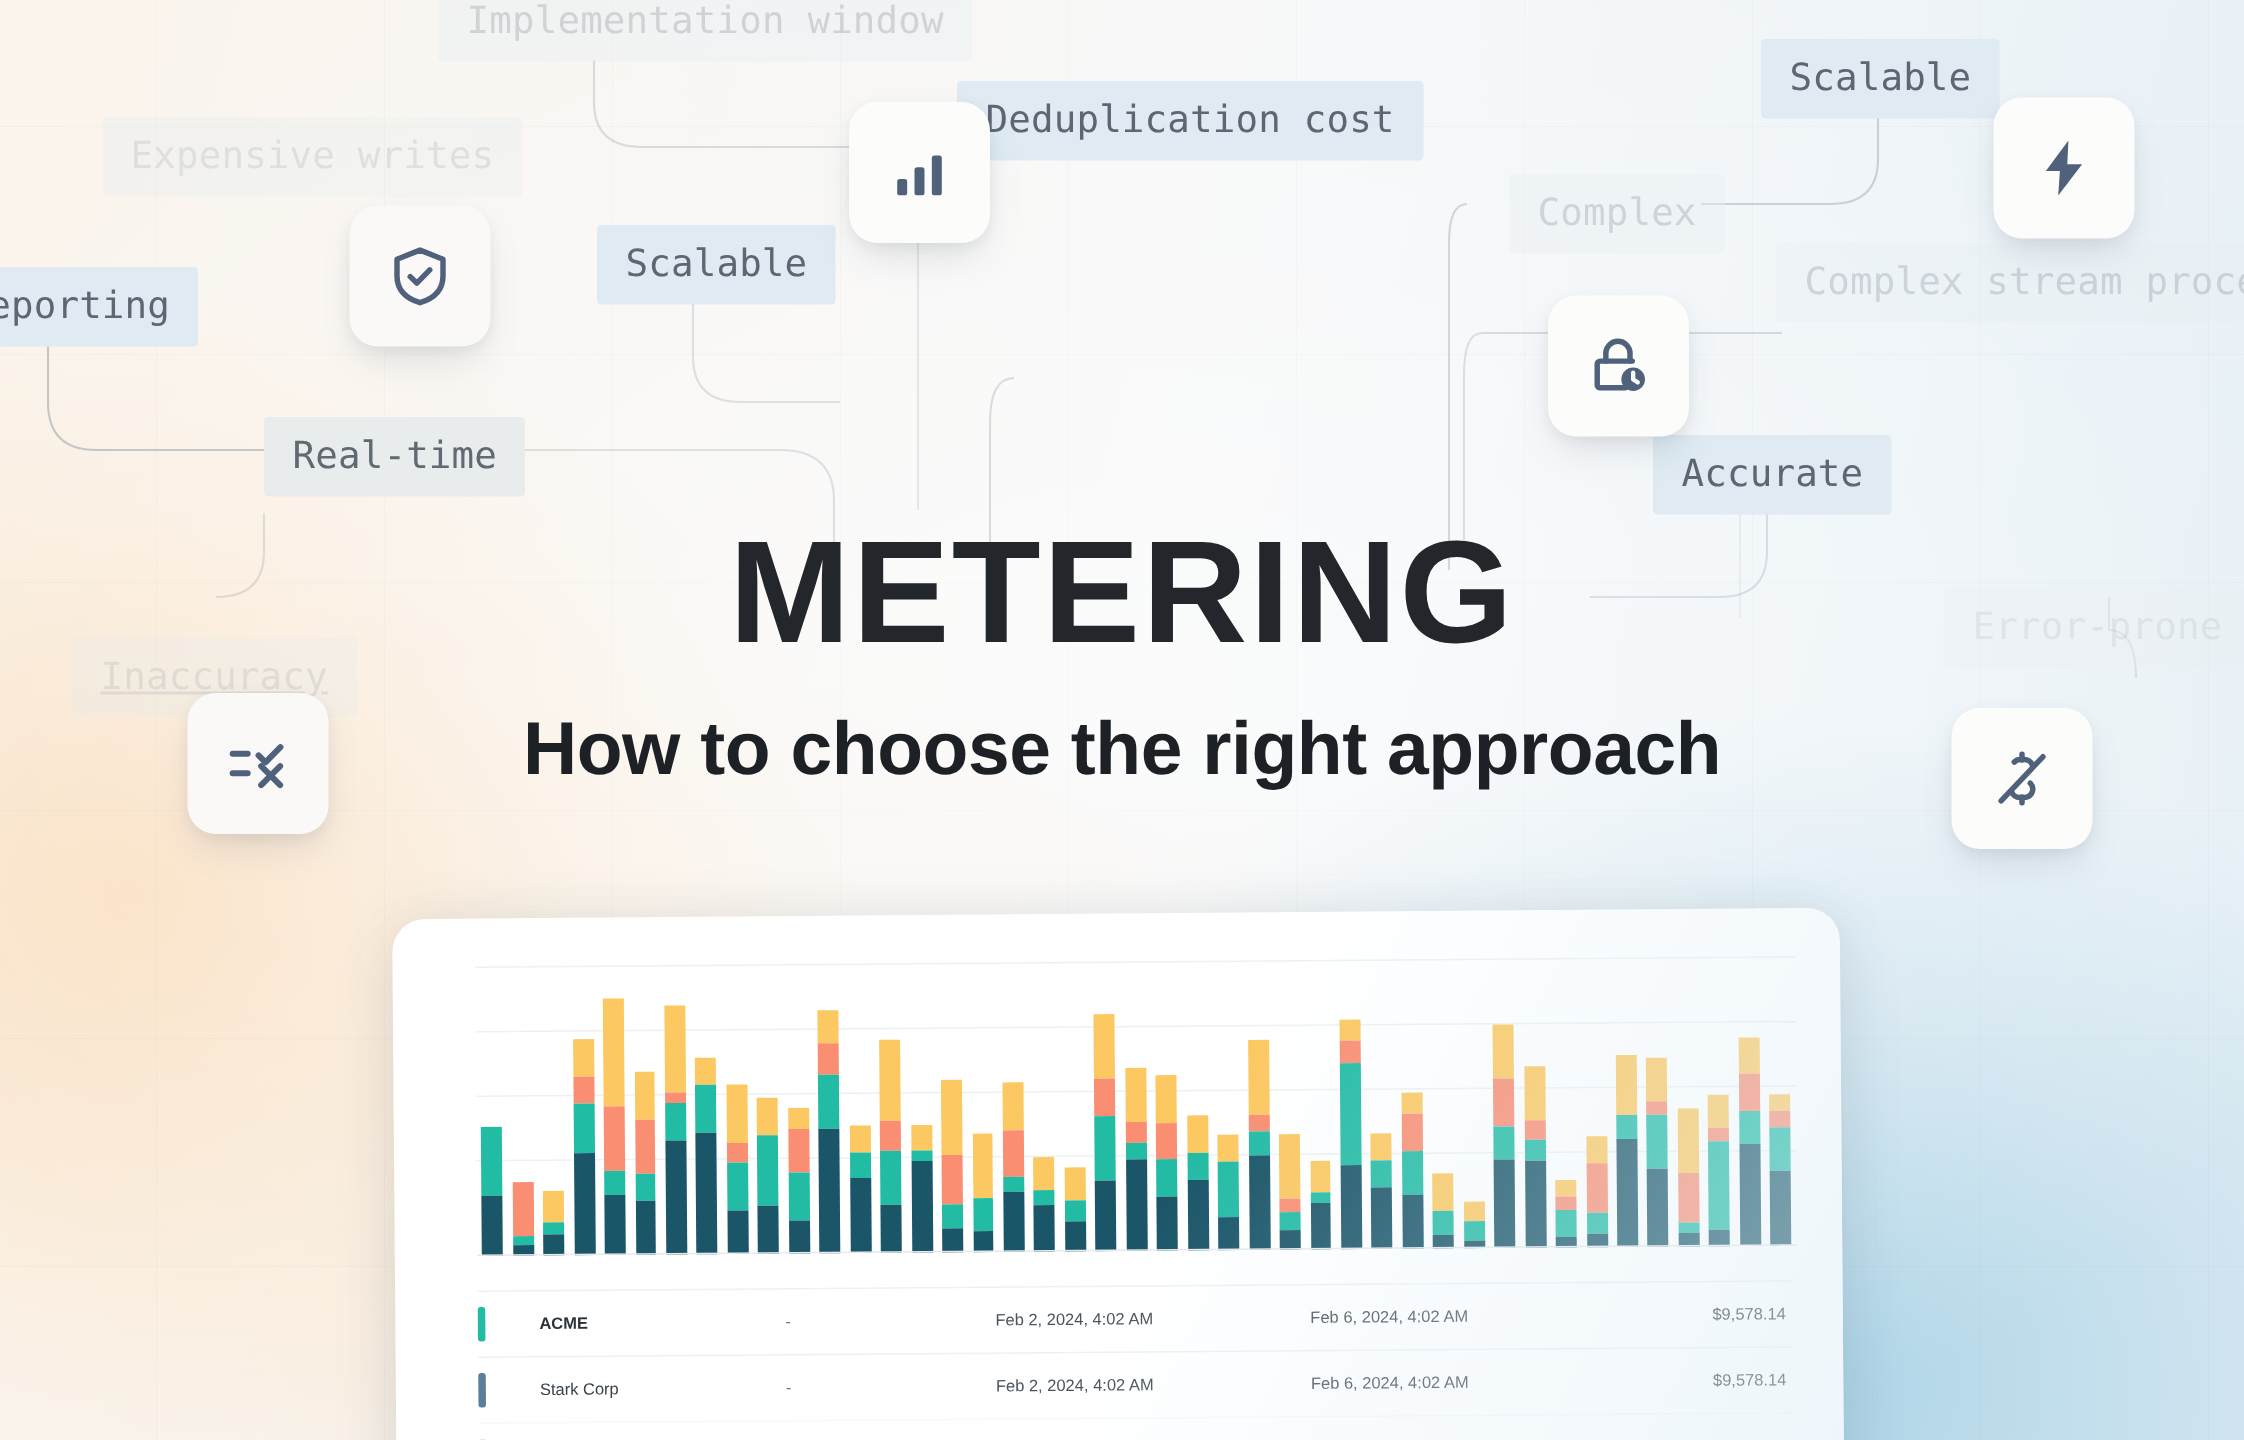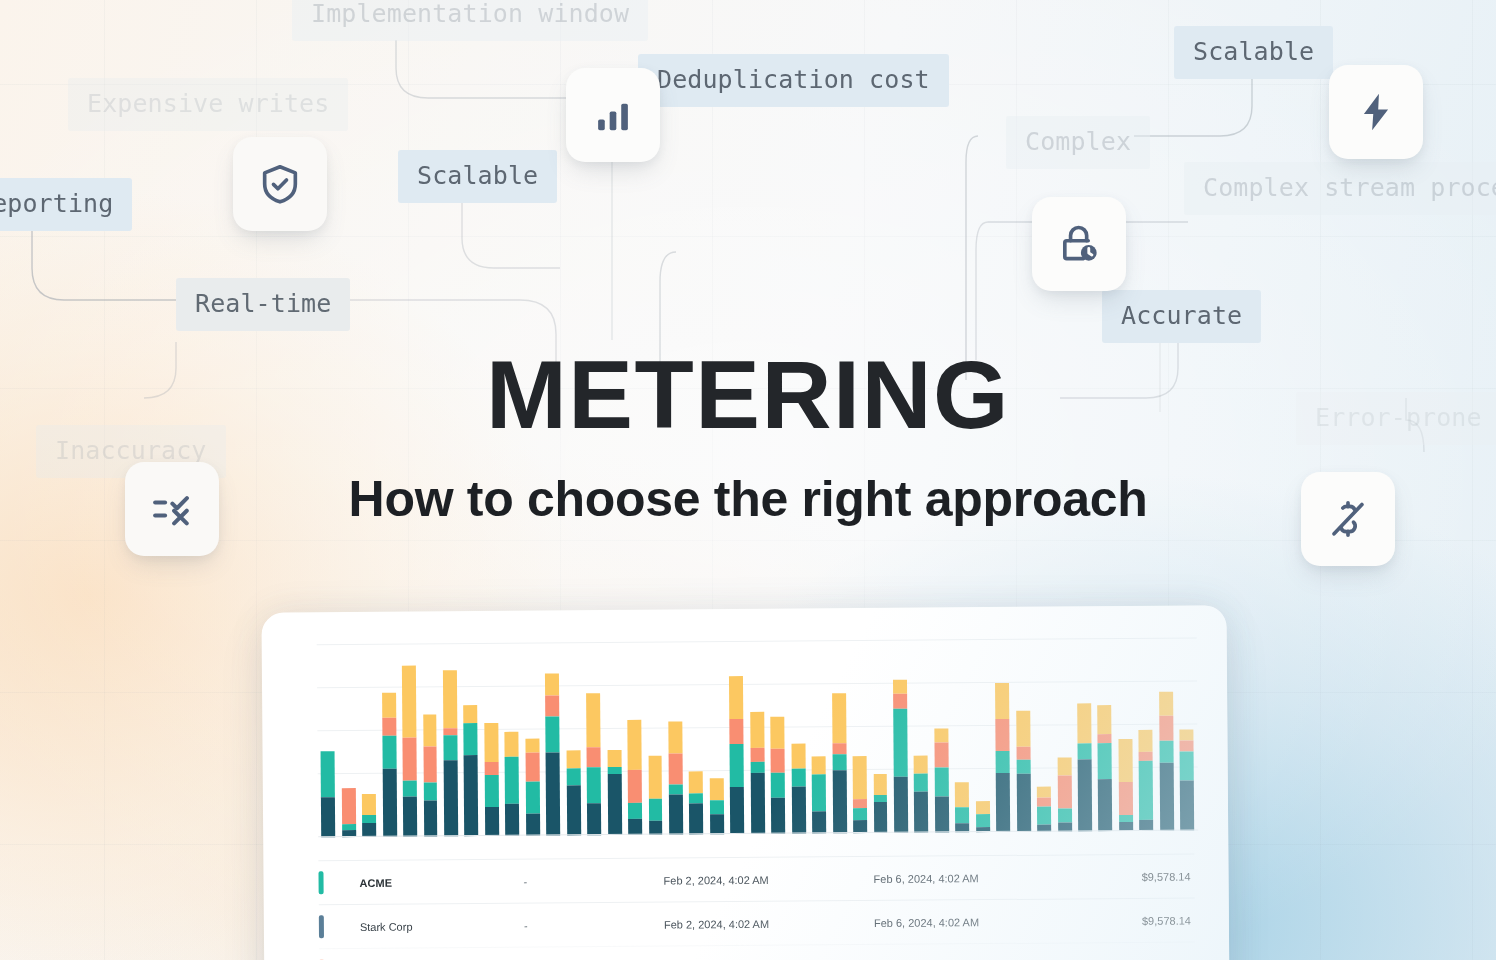--- a/index.html
+++ b/index.html
@@ -162,21 +162,21 @@
   <div class="chip faded" style="left:292px; top:-12px;"><span>Implementation window</span></div>
   <div class="chip faded2" style="left:68px;  top:78px;"><span>Expensive writes</span></div>
   <div class="chip blue" style="left:-42px; top:178px;"><span>Reporting</span></div>
   <div class="chip blue" style="left:398px; top:150px;"><span>Scalable</span></div>
   <div class="chip blue" style="left:638px; top:54px;"><span>Deduplication cost</span></div>
   <div class="chip blue" style="left:1174px;top:26px;"><span>Scalable</span></div>
   <div class="chip faded" style="left:1006px;top:116px;"><span>Complex</span></div>
   <div class="chip faded" style="left:1184px;top:162px;"><span>Complex stream processing</span></div>
   <div class="chip blue" style="left:1102px;top:290px;"><span>Accurate</span></div>
   <div class="chip grey" style="left:176px; top:278px;"><span>Real-time</span></div>
-  <div class="chip faded2" style="left:36px;  top:425px;"><span>Inaccuracy</span></div>
+  <div class="chip faded2" style="left:48px;  top:425px;text-decoration:underline;"><span>Inaccuracy</span></div>
   <div class="chip faded3" style="left:1296px;top:392px;"><span>Error-prone</span></div>
 
   <div class="icard soft" style="left:233px; top:137px;">
     <span>
       <svg width="46" height="46" viewBox="0 0 24 24" fill="none" stroke="#50617c" stroke-width="1.9" stroke-linecap="round" stroke-linejoin="round">
         <path d="M12 3 L20 6.2 V12 c0 5-3.4 7.9-8 9.3 -4.6-1.4-8-4.3-8-9.3 V6.2 Z"></path>
         <path d="M8.6 12.2 l2.3 2.3 4.5-4.6"></path>
       </svg>
     </span>
   </div>

